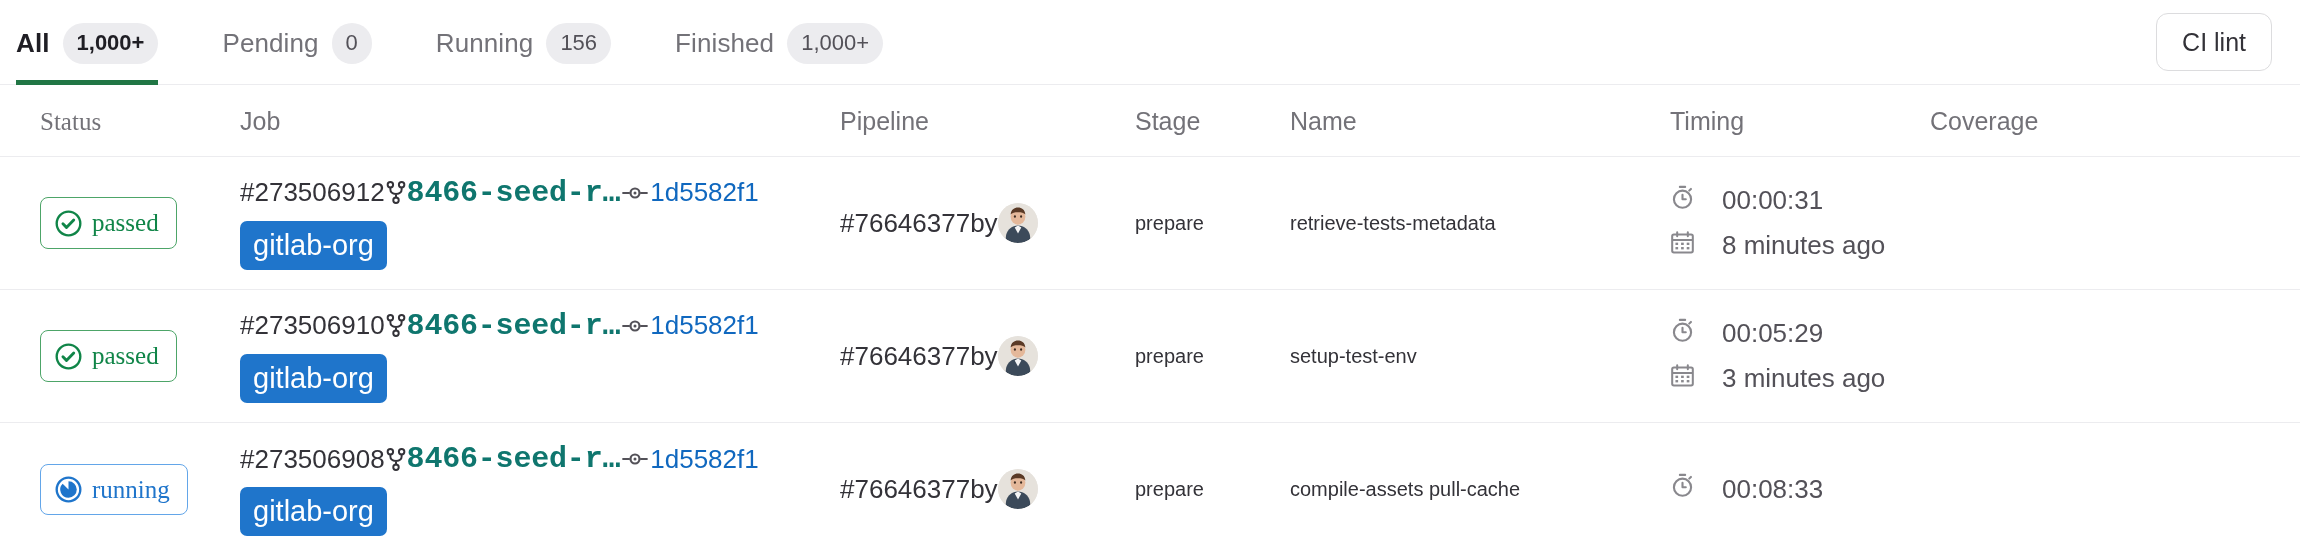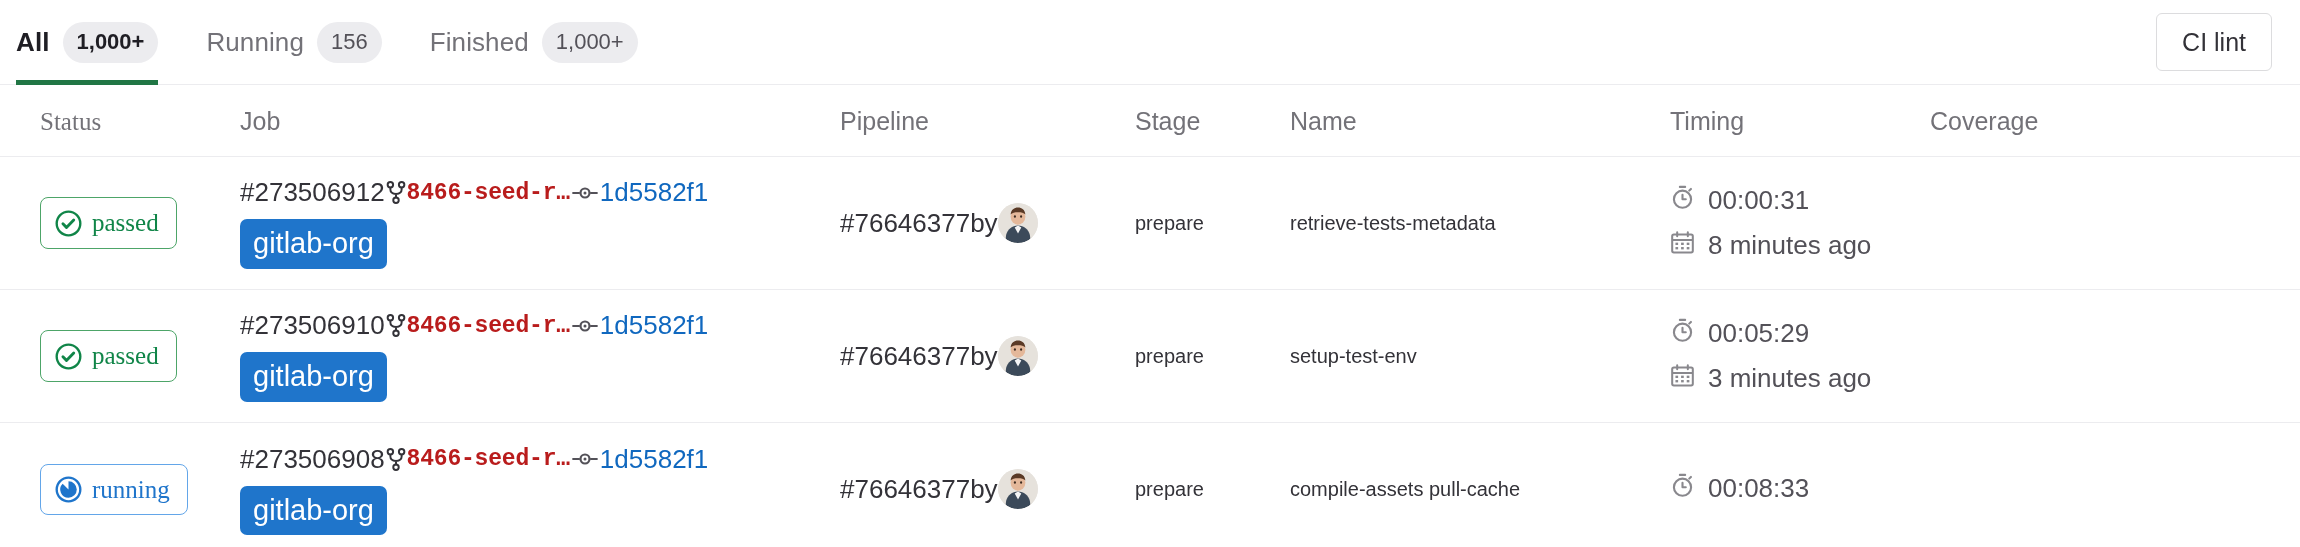--- a/index.html
+++ b/index.html
@@ -25,23 +25,23 @@
     position: relative;
     height: 85px;
     display: flex;
     align-items: flex-start;
     padding: 0 24px 0 16px;
     border-bottom: 1.5px solid #ececef;
   }
 
   .tabs {
     display: flex;
-    align-items: center;
+    align-items: flex-end;
     height: 85px;
-    gap: 0;
+    gap: 16px;
   }
 
   .tab {
     display: flex;
     align-items: center;
     gap: 13px;
     padding: 0 24px;
     height: 84px;
     cursor: pointer;
     position: relative;
@@ -90,21 +90,21 @@
     margin-left: auto;
     display: flex;
     align-items: center;
     height: 84px;
     padding-right: 4px;
   }
 
   .ci-lint-btn {
     border: 1.5px solid #dcdcde;
     background: #fff;
-    border-radius: 6px;
+    border-radius: 12px;
     font-size: 25px;
     color: #333238;
     padding: 13px 25px;
     cursor: pointer;
     font-family: "Liberation Sans", sans-serif;
     line-height: 1.2;
   }
 
   
   .jobs-table {
@@ -171,22 +171,22 @@
     white-space: nowrap;
   }
   .job-id { color: #333238; }
 
   .branch-icon, .commit-icon { display: inline-flex; align-items: center; color: #333238; }
   .commit-icon { color: #535158; margin: 0 2px; }
 
   .branch-name {
     font-family: "Liberation Mono", monospace;
     font-weight: 700;
-    font-size: 23px;
-    color: #b91c1c;
+    font-size: 30px;
+    color: #0f766e;
     max-width: 215px;
     overflow: hidden;
     text-overflow: ellipsis;
     white-space: nowrap;
     letter-spacing: -0.2px;
   }
 
   .commit-sha {
     color: #1068bf;
     font-size: 26px;
@@ -228,22 +228,22 @@
     display: block;
   }
 
   
   .cell-text { font-size: 20px; color: #333238; white-space: nowrap; }
 
   
   .timing-cell { display: flex; flex-direction: column; gap: 13px; }
   .timing-line {
     display: flex;
-    align-items: flex-start;
-    gap: 13px;
+    align-items: center;
+    gap: 27px;
     font-size: 26px;
     color: #535158;
     white-space: nowrap;
   }
   .timing-line svg { flex: none; color: #89888d; }
 
   
   .actions-cell {
     display: flex;
     justify-content: flex-end;
@@ -255,20 +255,24 @@
 </head>
 <body>
 
 <div class="page">
 
   <div class="tabbar">
     <div class="tabs" id="tabs-container">
         <div class="tab active">
           <span class="tab-label">All</span>
           <span class="badge-count">1,000+</span>
+        </div>
+        <div class="tab">
+          <span class="tab-label">Pending</span>
+          <span class="badge-count">0</span>
         </div>
         <div class="tab">
           <span class="tab-label">Running</span>
           <span class="badge-count">156</span>
         </div>
         <div class="tab">
           <span class="tab-label">Finished</span>
           <span class="badge-count">1,000+</span>
         </div>
       </div>

